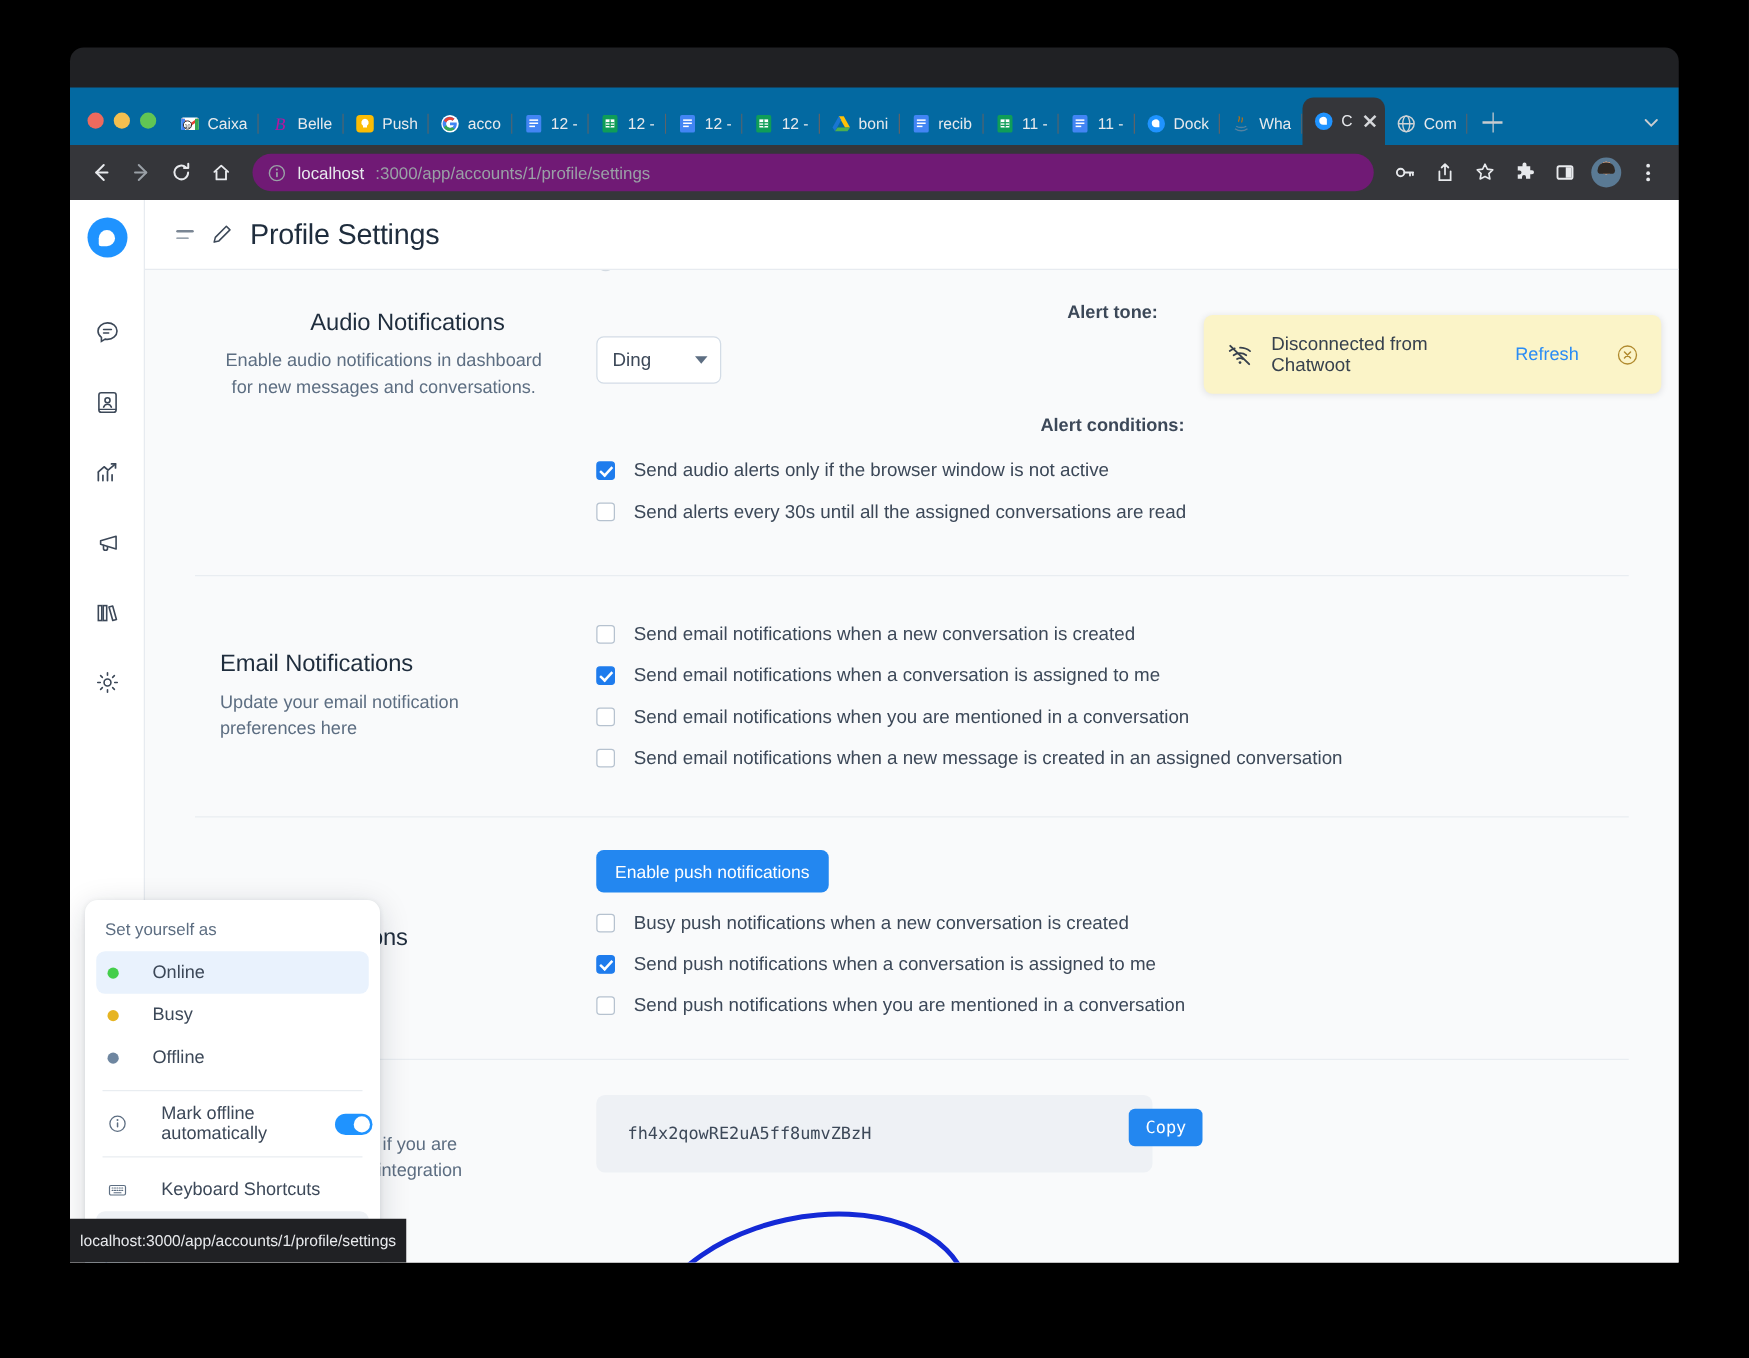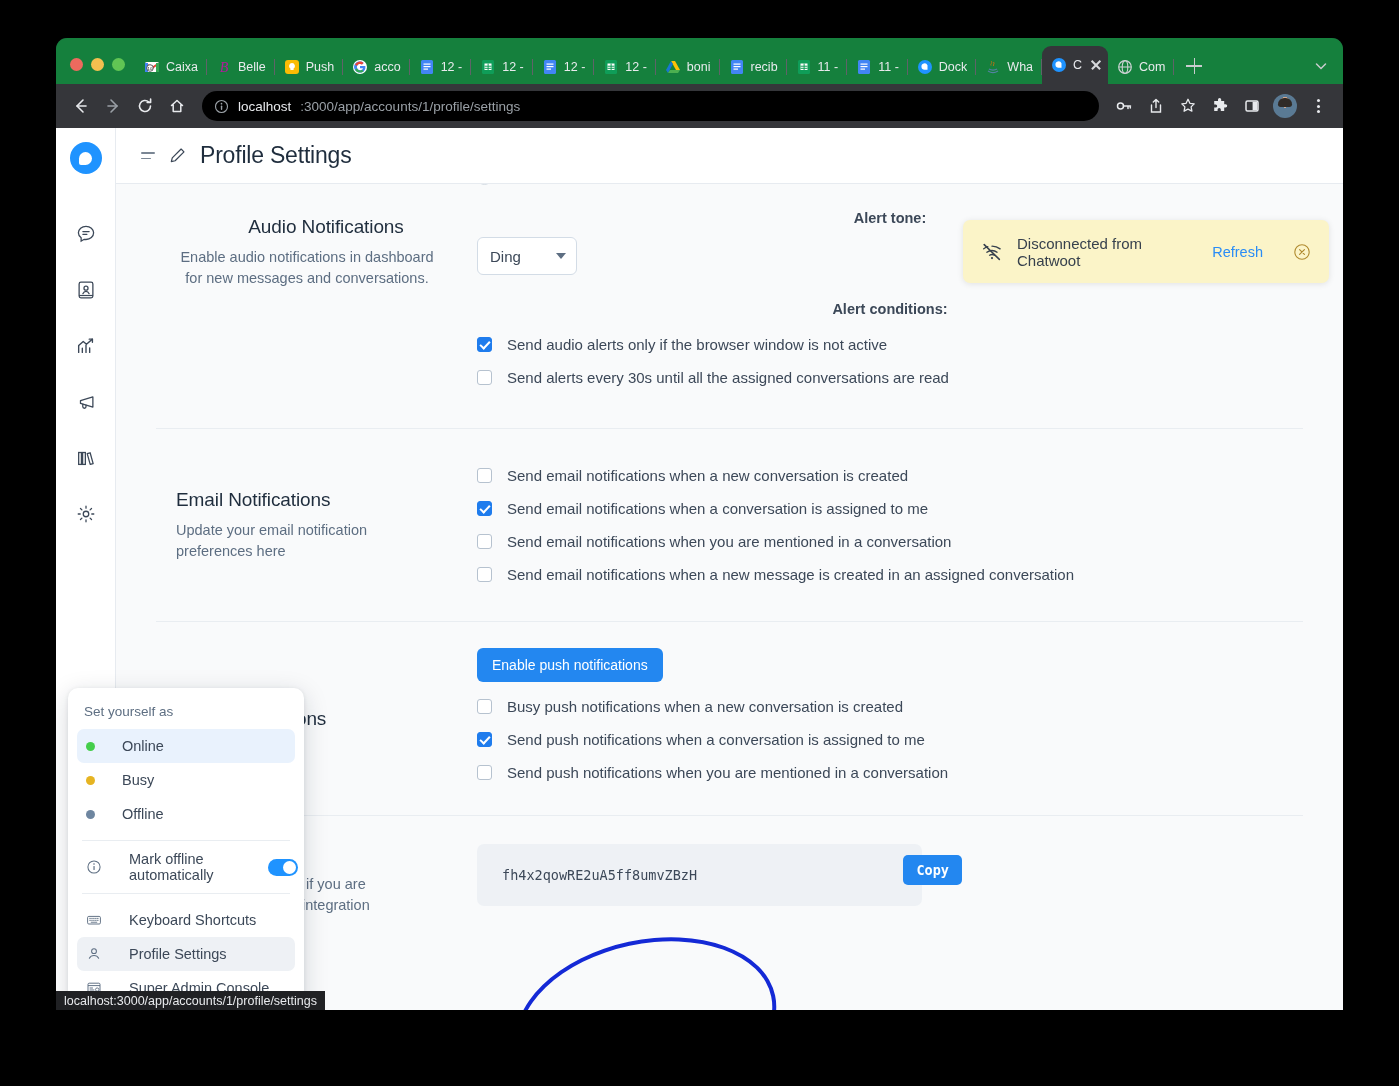--- a/index.html
+++ b/index.html
@@ -14,22 +14,22 @@
   
   .browser {
     position: absolute; left: 56px; top: 38px;
     width: 1287px; height: 972px;
     background: #202124;
     border-radius: 11px 11px 0 0;
     overflow: hidden;
   }
   
   .tabstrip {
-    position: relative; height: 46px; background: #15803d;
-    display: flex; align-items: flex-end; padding-left: 8px;
+    position: relative; height: 46px; background: #0369a1;
+    display: flex; align-items: flex-end; padding-left: 8px; margin-top: 32px;
   }
   .traffic { display: flex; align-items: center; gap: 8px; padding: 0 10px 13px 6px; }
   .dot { width: 13px; height: 13px; border-radius: 50%; }
   .dot.red { background: #ed6a5e; }
   .dot.yellow { background: #f4bf4f; }
   .dot.green { background: #61c554; }
 
   .tabs { display: flex; align-items: flex-end; flex: 1; min-width: 0; height: 46px; }
   .tab {
     position: relative; display: flex; align-items: center; gap: 6px;
@@ -79,21 +79,21 @@
   
   .toolbar {
     height: 44px; background: #35363a; display: flex; align-items: center;
     padding: 0 10px; gap: 2px;
   }
   .navbtn {
     width: 30px; height: 30px; display: flex; align-items: center; justify-content: center;
     color: #e8eaed; border-radius: 50%; flex: 0 0 auto;
   }
   .omnibox {
-    flex: 1; height: 30px; margin: 0 8px; background: #000000; border-radius: 15px;
+    flex: 1; height: 30px; margin: 0 8px; background: #701a75; border-radius: 15px;
     display: flex; align-items: center; padding: 0 12px; gap: 9px;
     color: #9aa0a6; font-size: 13.5px; min-width: 0;
   }
   .omnibox .host { color: #e8eaed; }
   .tbicon { width: 30px; height: 30px; display: flex; align-items: center; justify-content: center; flex: 0 0 auto; }
   .avatar-chip {
     width: 24px; height: 24px; border-radius: 50%; margin: 0 4px;
     background: radial-gradient(circle at 50% 35%, #d7a98c 0 26%, #5a7a94 27% 100%);
     overflow: hidden; position: relative; flex: 0 0 auto;
   }
@@ -197,21 +197,21 @@
   .token-wrap { display: flex; align-items: center; gap: 0; }
   .token-box {
     width: 445px; height: 62px; background: #eef1f5; border-radius: 7px;
     display: flex; align-items: center; padding-left: 25px;
     font-family: "DejaVu Sans Mono", monospace; font-size: 13.5px; color: #3c4858;
     position: relative;
   }
   .btn-copy {
     position: absolute; right: -40px; top: 11px;
     height: 30px; padding: 0 13px; background: #2387f0; color: #fff;
-    border-radius: 5px; font-size: 13.5px; display: flex; align-items: center; font-weight: bold;
+    border-radius: 5px; font-size: 13.5px; display: flex; align-items: center;
   }
 
   
   .toast {
     position: absolute; right: 14px; top: 92px; width: 366px; height: 63px;
     background: #fbf4c8; border-radius: 7px; display: flex; align-items: center;
     padding: 0 18px; gap: 14px; box-shadow: 0 1px 6px rgba(0,0,0,.10); z-index: 40;
   }
   .toast .msg { flex: 1; font-size: 15px; color: #37414d; }
   .toast .refresh { font-size: 14.5px; color: #2a8cf5; margin-right: 16px; }
@@ -247,21 +247,21 @@
 
   
   .annot {
     position: absolute; left: 458px; top: 812px; width: 264px; height: 166px;
     border: 4px solid #1429d6; border-radius: 50%;
     transform: rotate(-12deg); z-index: 60; pointer-events: none;
   }
 
   
   .statusbar {
-    position: absolute; left: 56px; bottom: 76px; height: 19px;
+    position: absolute; left: 56px; bottom: 76px; height: 35px;
     background: #202124; color: #e8eaed; font-size: 12.5px;
     display: flex; align-items: center; padding: 0 8px; z-index: 70;
   }
 </style>
 </head>
 <body>
 
 <div id="root">
 
   <div class="browser">

